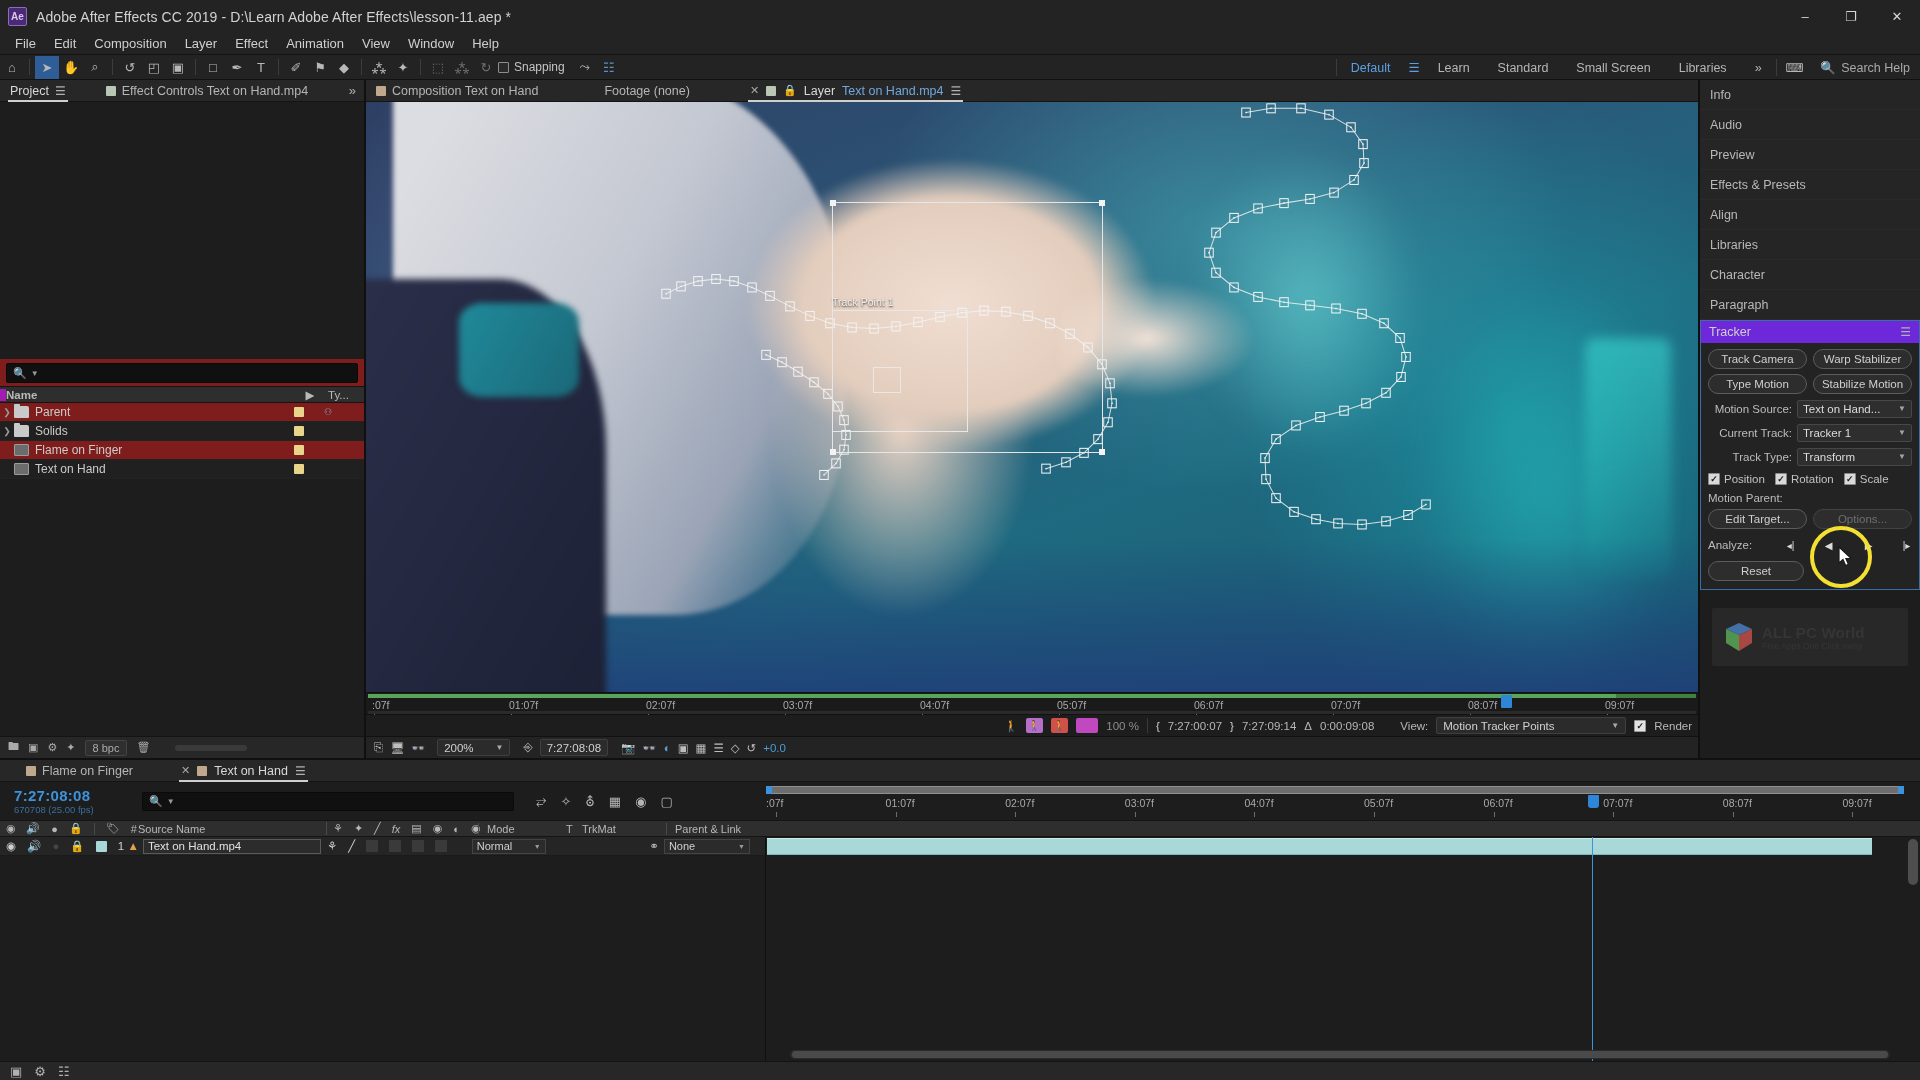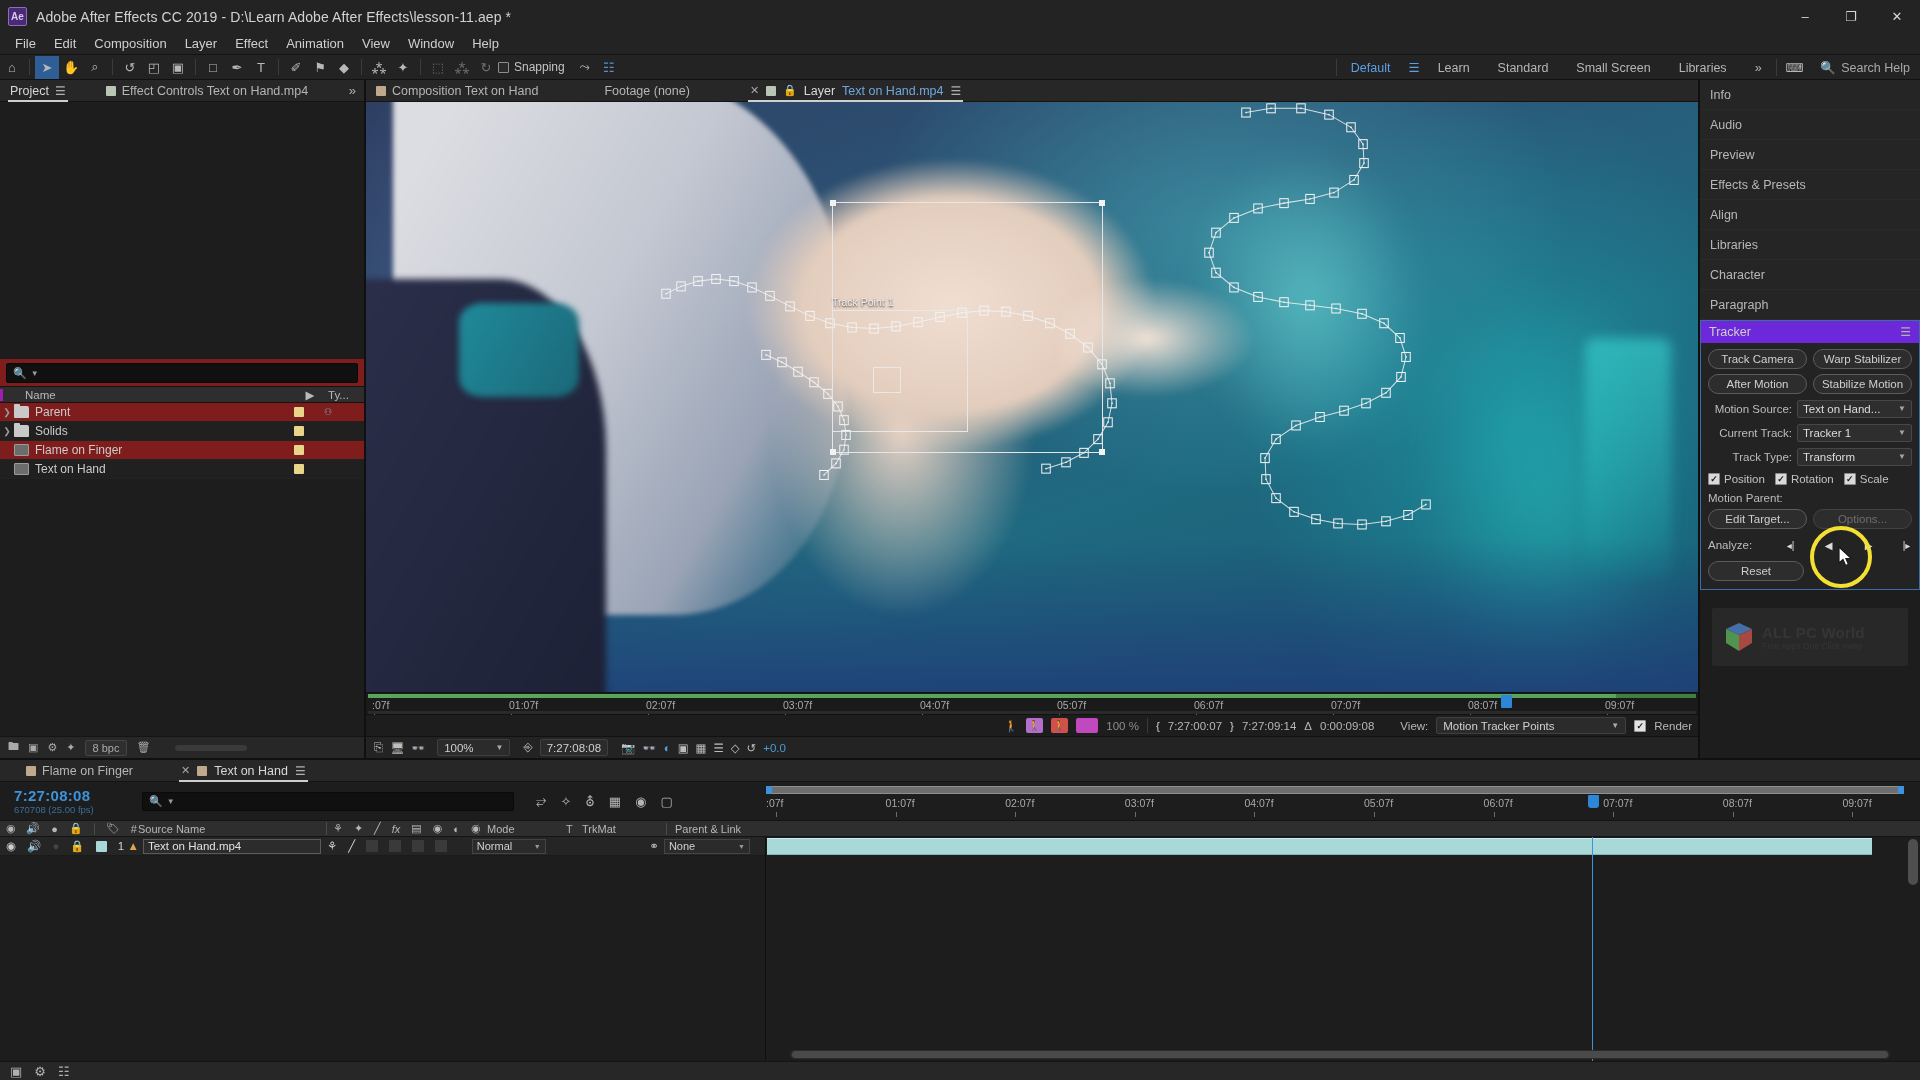--- a/index.html
+++ b/index.html
@@ -91,21 +91,21 @@
     display:flex; align-items:center; padding:0 6px; gap:4px;
   }
   .proj-search input {
     flex:1; background:transparent; border:0; outline:0; color:#cfcfcf; font-size:12px;
     font-family:"Liberation Sans", sans-serif;
   }
   .proj-headerrow {
     height:17px; background:#2e2e2e; display:flex; align-items:center; font-size:11.5px; color:#b9b9b9;
     border-top:1px solid #141414; border-bottom:1px solid #141414;
   }
-  .proj-headerrow .c-name { flex:1; padding-left:22px; border-left:3px solid #a21caf; }
+  .proj-headerrow .c-name { flex:1; border-left:6px solid #a21caf;font-weight:bold; }
   .proj-headerrow .c-lbl { width:28px; text-align:center; }
   .proj-headerrow .c-type { width:40px; padding-left:4px;}
   .proj-row {
     height:19px; display:flex; align-items:center; font-size:12px; color:#cacaca;
     border-bottom:1px solid #222;
   }
   .proj-row:nth-child(even) { background:#202020; }
   .proj-row .twisty { width:14px; text-align:center; color:#9a9a9a; font-size:9px; }
   .proj-row .ico { width:15px; height:12px; margin-right:6px; }
   .folder-ico { background:#c9c9c9; border-radius:1px 2px 1px 1px; position:relative; }
@@ -755,21 +755,21 @@
         </span>
         <span class="chk-blue">✓</span>
         <span>Render</span>
       </div>
 
       <div class="viewer-bar3">
         <span>⎘</span>
         <span>🖥</span>
         <span>👓</span>
         <span class="vb3-dd" style="gap:22px;margin-left:4px;">
-          <span>100%</span>
+          <span>200%</span>
           <span style="font-size:8px;color:#aaa;">▼</span>
         </span>
         <span style="margin-left:6px;">⎆</span>
         <span class="vb3-dd" style="gap:0;">
           <span>7:27:08:08</span>
         </span>
         <span style="margin-left:6px;">📷</span>
         <span>👓</span>
         <span style="color:#56a0d8;">◐</span>
         <span>▣</span>
@@ -797,21 +797,21 @@
         <div class="tp-head">
           <span>Tracker</span>
           <span class="hamb">☰</span>
         </div>
         <div class="tp-body">
           <div class="btn-row">
             <div class="ae-btn">Track Camera</div>
             <div class="ae-btn">Warp Stabilizer</div>
           </div>
           <div class="btn-row">
-            <div class="ae-btn">After Motion</div>
+            <div class="ae-btn">Type Motion</div>
             <div class="ae-btn">Stabilize Motion</div>
           </div>
 
           <div class="frow">
             <div class="flabel" style="width:84px;">Motion Source:</div>
             <div class="fdd">
               <span>Text on Hand...</span>
               <span style="font-size:8px;color:#a5a5a5;">▼</span>
             </div>
           </div>

